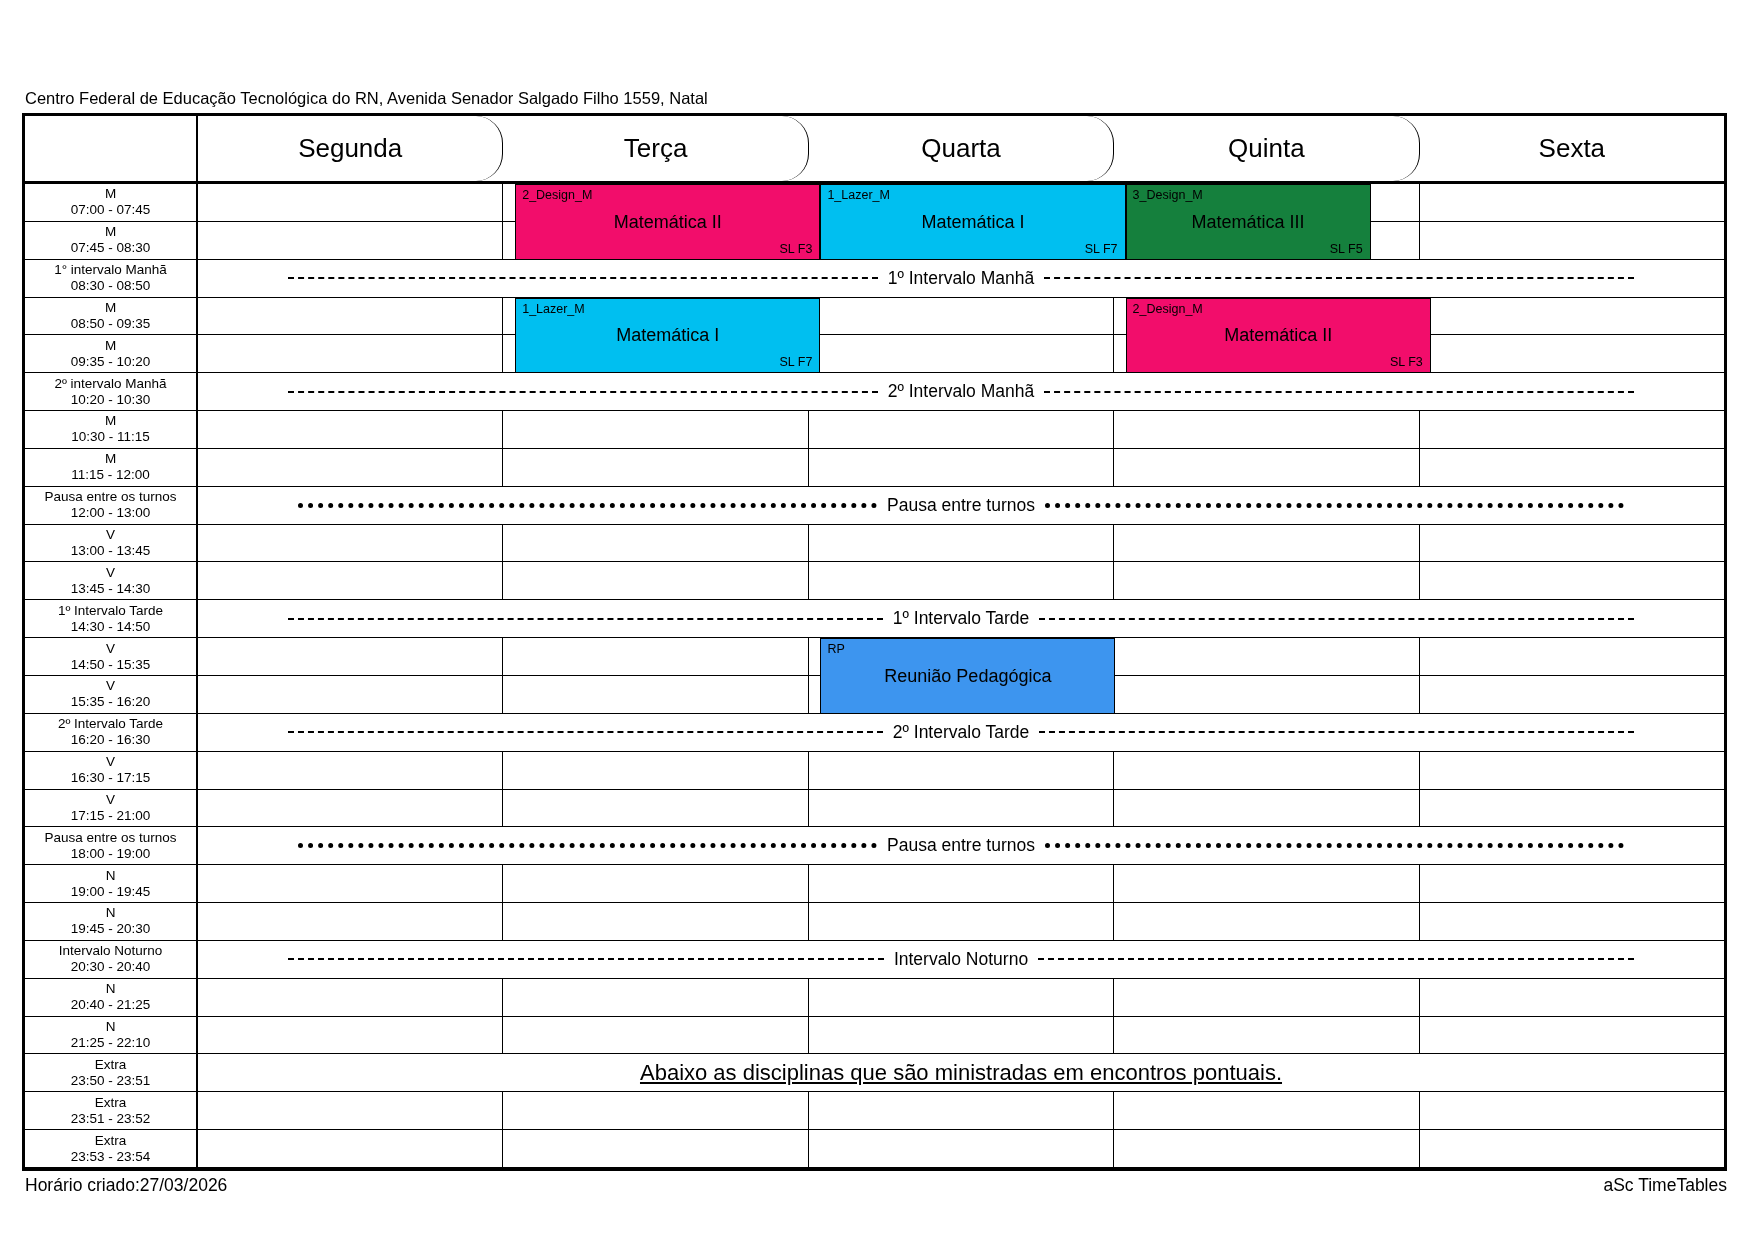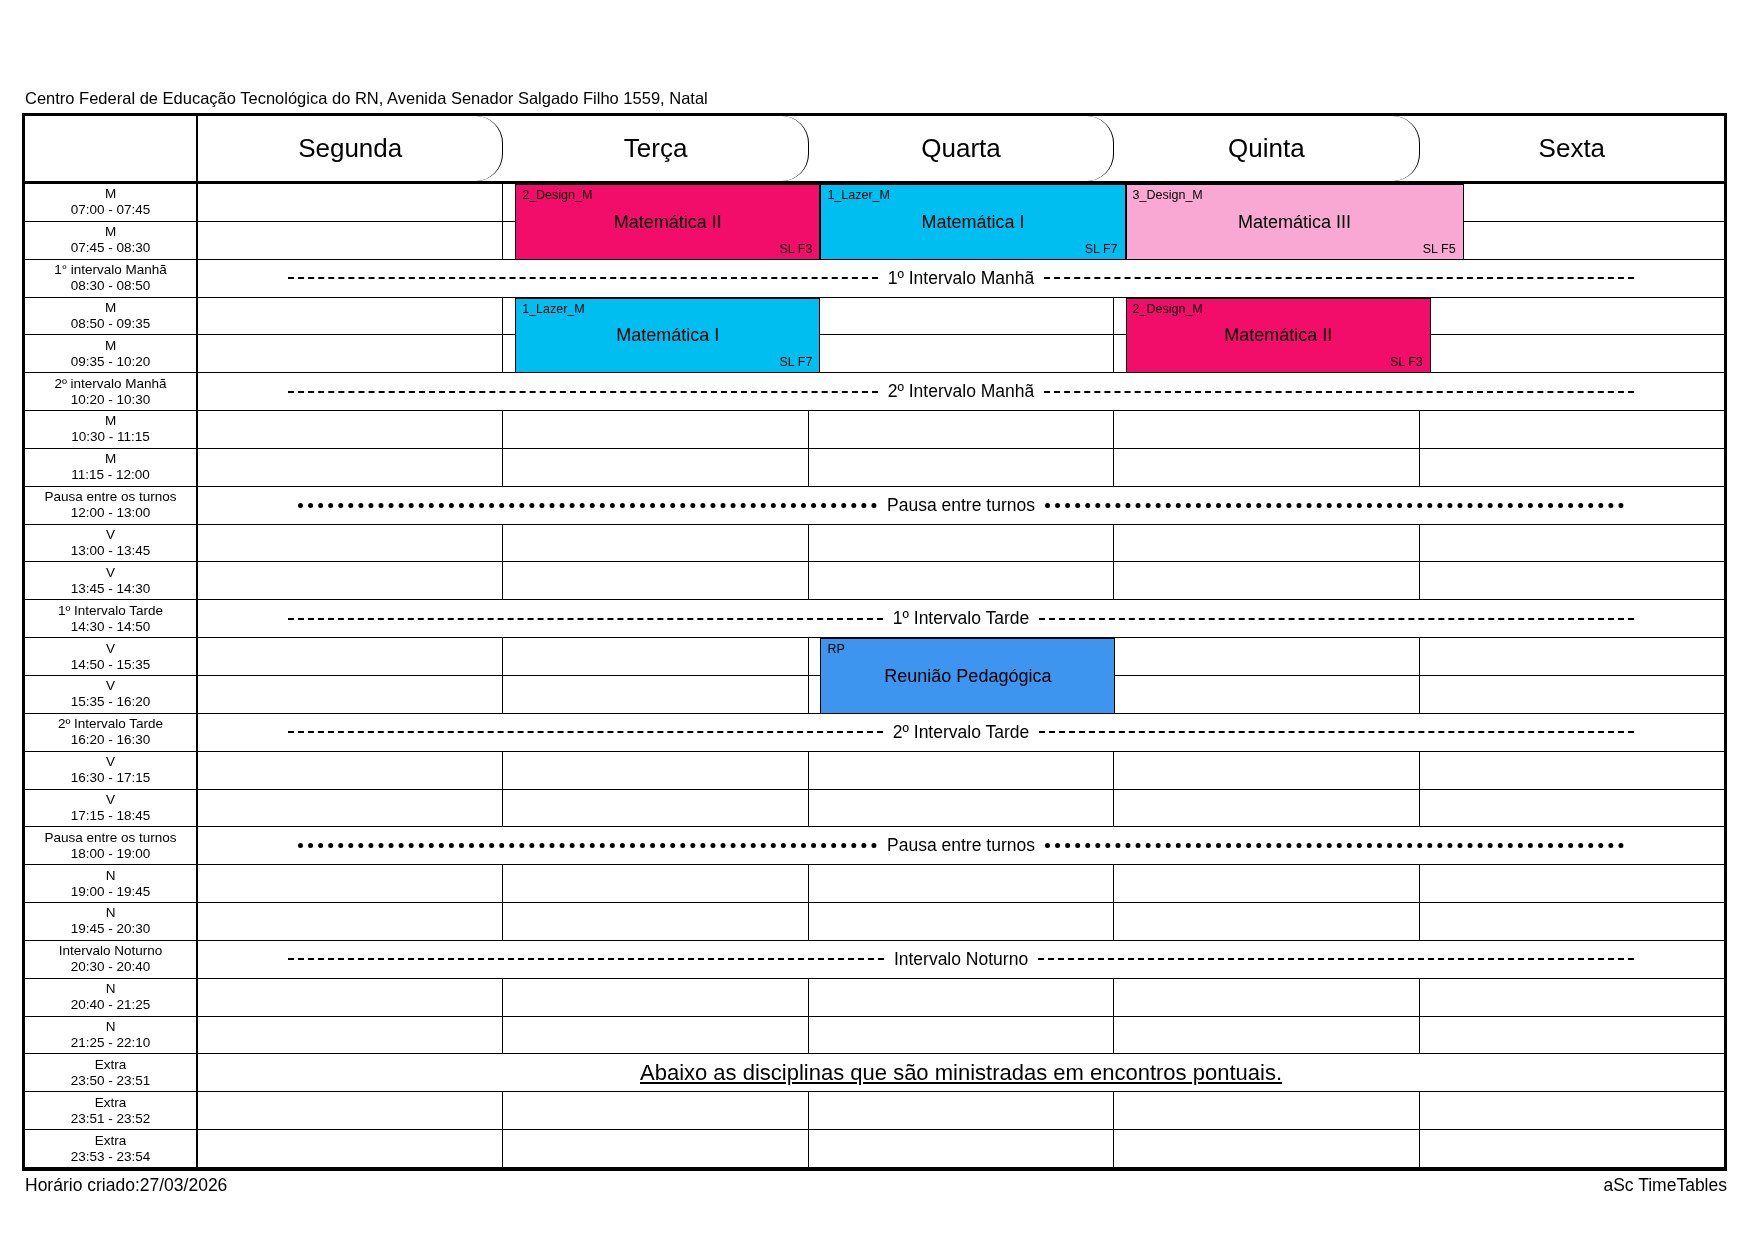--- a/index.html
+++ b/index.html
@@ -30,21 +30,21 @@
   .row{display:flex;flex:1;border-bottom:1px solid #000;min-height:0;}
   .row:last-child{border-bottom:none;}
   .timecell{
     width:171px;border-right:2px solid #000;display:flex;flex-direction:column;
     align-items:center;justify-content:center;text-align:center;
     font-size:13.5px;line-height:16px;overflow:hidden;
   }
   .cell{flex:1;border-right:1px solid #000;}
   .cell:last-child{border-right:none;}
   .merged{flex:1;display:flex;align-items:center;justify-content:center;}
-  .merged.dashed{padding:4px 90px;}
+  .merged.dashed{padding:4px 90px;justify-content:flex-end;}
   .merged.dotted{padding:0 100px;}
   .merged .line{flex:1;border-top:2px dashed #000;height:0;}
   .merged.dotted .line{border-top:5px dotted #000;}
   .itx{margin:0 10px;font-size:17.5px;white-space:nowrap;}
   .merged.msg{font-size:22px;text-decoration:underline;}
   .block{
     position:absolute;z-index:2;border:1px solid #000;box-sizing:border-box;margin-left:12px;
   }
   .block .grp{position:absolute;top:3px;left:6px;font-size:12.5px;}
   .block .subj{
@@ -247,21 +247,21 @@
           </div>
           <div class="cell"></div>
           <div class="cell"></div>
           <div class="cell"></div>
           <div class="cell"></div>
           <div class="cell"></div>
         </div>
         <div class="row">
           <div class="timecell">
             <div class="tl">V</div>
-            <div class="tt">17:15 - 18:45</div>
+            <div class="tt">17:15 - 21:00</div>
           </div>
           <div class="cell"></div>
           <div class="cell"></div>
           <div class="cell"></div>
           <div class="cell"></div>
           <div class="cell"></div>
         </div>
         <div class="row">
           <div class="timecell">
             <div class="tl">Pausa entre os turnos</div>
@@ -360,21 +360,21 @@
         <div class="block" style="left: 478.2px; top: 0px; width: 305.2px; height: 75.6923px; background: rgb(242, 13, 107);">
           <div class="grp">2_Design_M</div>
           <div class="subj">Matemática II</div>
           <div class="room">SL F3</div>
         </div>
         <div class="block" style="left: 783.4px; top: 0px; width: 305.2px; height: 75.6923px; background: rgb(0, 191, 240);">
           <div class="grp">1_Lazer_M</div>
           <div class="subj">Matemática I</div>
           <div class="room">SL F7</div>
         </div>
-        <div class="block" style="left: 1088.6px; top: 0px; width: 338px; height: 75.6923px; background: #f9a8d4;">
+        <div class="block" style="left: 1088.6px; top: 0px; width: 245px; height: 75.6923px; background: #15803d;">
           <div class="grp">3_Design_M</div>
           <div class="subj">Matemática III</div>
           <div class="room">SL F5</div>
         </div>
         <div class="block" style="left: 478.2px; top: 113.538px; width: 305.2px; height: 75.6923px; background: rgb(0, 191, 240);">
           <div class="grp">1_Lazer_M</div>
           <div class="subj">Matemática I</div>
           <div class="room">SL F7</div>
         </div>
         <div class="block" style="left: 1088.6px; top: 113.538px; width: 305.2px; height: 75.6923px; background: rgb(242, 13, 107);">

